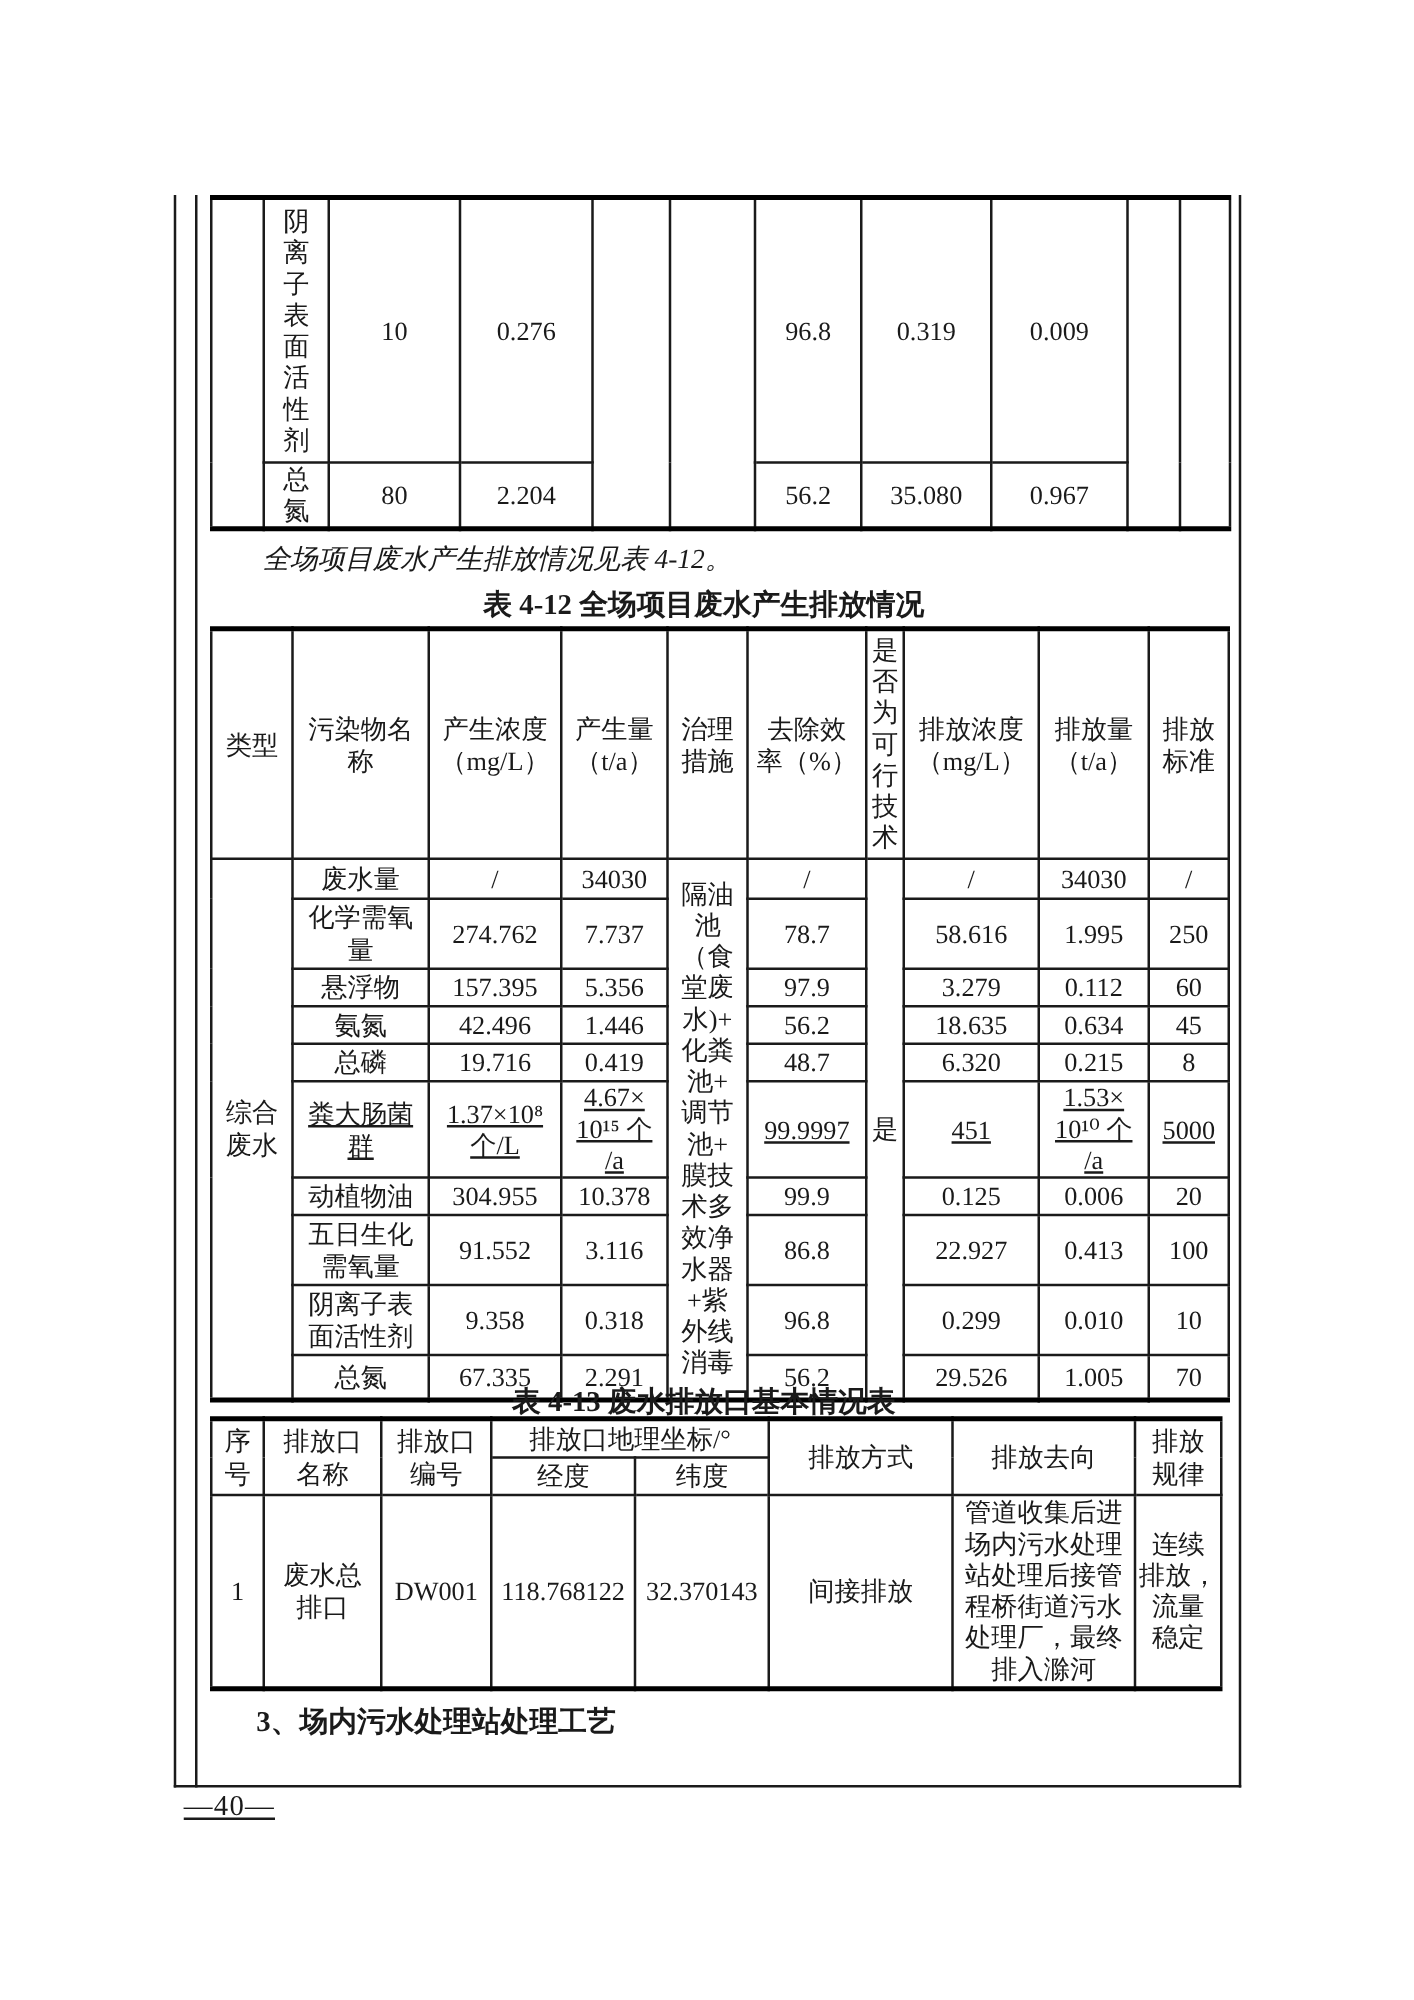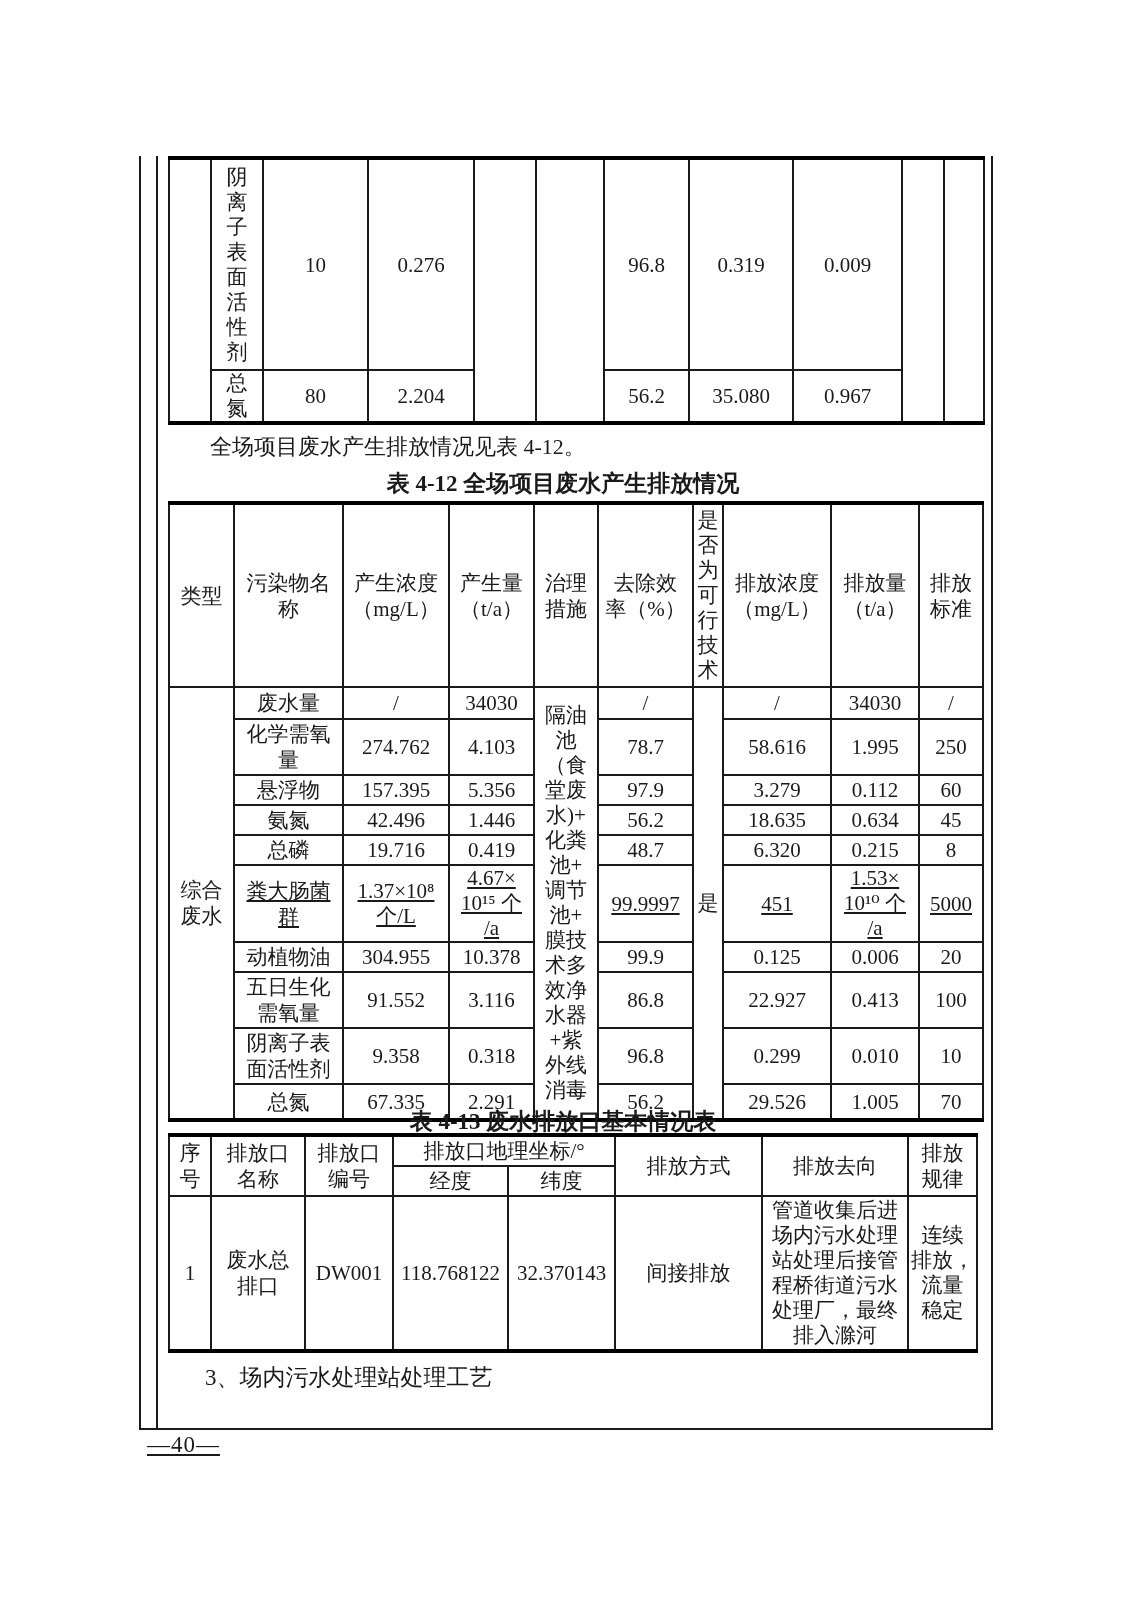--- a/index.html
+++ b/index.html
@@ -9,22 +9,22 @@
   .vline{position:absolute;background:#1a1a1a;width:2px;}
   .hline{position:absolute;background:#1a1a1a;height:2px;}
   table{border-collapse:collapse;table-layout:fixed;}
   td{border:2px solid #1a1a1a;text-align:center;vertical-align:middle;
      font-size:21px;line-height:26px;padding:1px 2px;white-space:pre-line;
      overflow:hidden;}
   .t-cont{border-top:4px solid #000;border-bottom:4px solid #000;}
   .t-main{border-top:4px solid #000;border-bottom:4px solid #000;}
   .doc-title{position:absolute;left:156px;width:814px;text-align:center;
              font-weight:bold;font-size:23px;}
-  .para{position:absolute;font-size:22px;}
-  .heading{position:absolute;font-weight:normal;font-size:23px;}
+  .para{position:absolute;font-size:22px;font-style:italic;}
+  .heading{position:absolute;font-weight:bold;font-size:23px;}
   .pagenum{position:absolute;font-size:23px;letter-spacing:1px;}
   .tight{line-height:25px;padding:0;}
 </style>
 </head>
 <body>
 
 <div class="vline" style="left:139px;top:156px;height:1274px;"></div>
 <div class="vline" style="left:156px;top:156px;height:1274px;"></div>
 <div class="vline" style="left:991px;top:156px;height:1274px;"></div>
 <div class="hline" style="left:139px;top:1428px;width:854px;"></div>
@@ -145,21 +145,21 @@
     <td>/</td>
     <td rowspan="10">是</td>
     <td>/</td>
     <td>34030</td>
     <td>/</td>
   </tr>
   <tr style="height:46px;">
     <td>化学需氧
 量</td>
     <td>274.762</td>
-    <td>4.103</td>
+    <td>7.737</td>
     <td>78.7</td>
     <td>58.616</td>
     <td>1.995</td>
     <td>250</td>
   </tr>
   <tr style="height:30px;">
     <td>悬浮物</td>
     <td>157.395</td>
     <td>5.356</td>
     <td>97.9</td>

